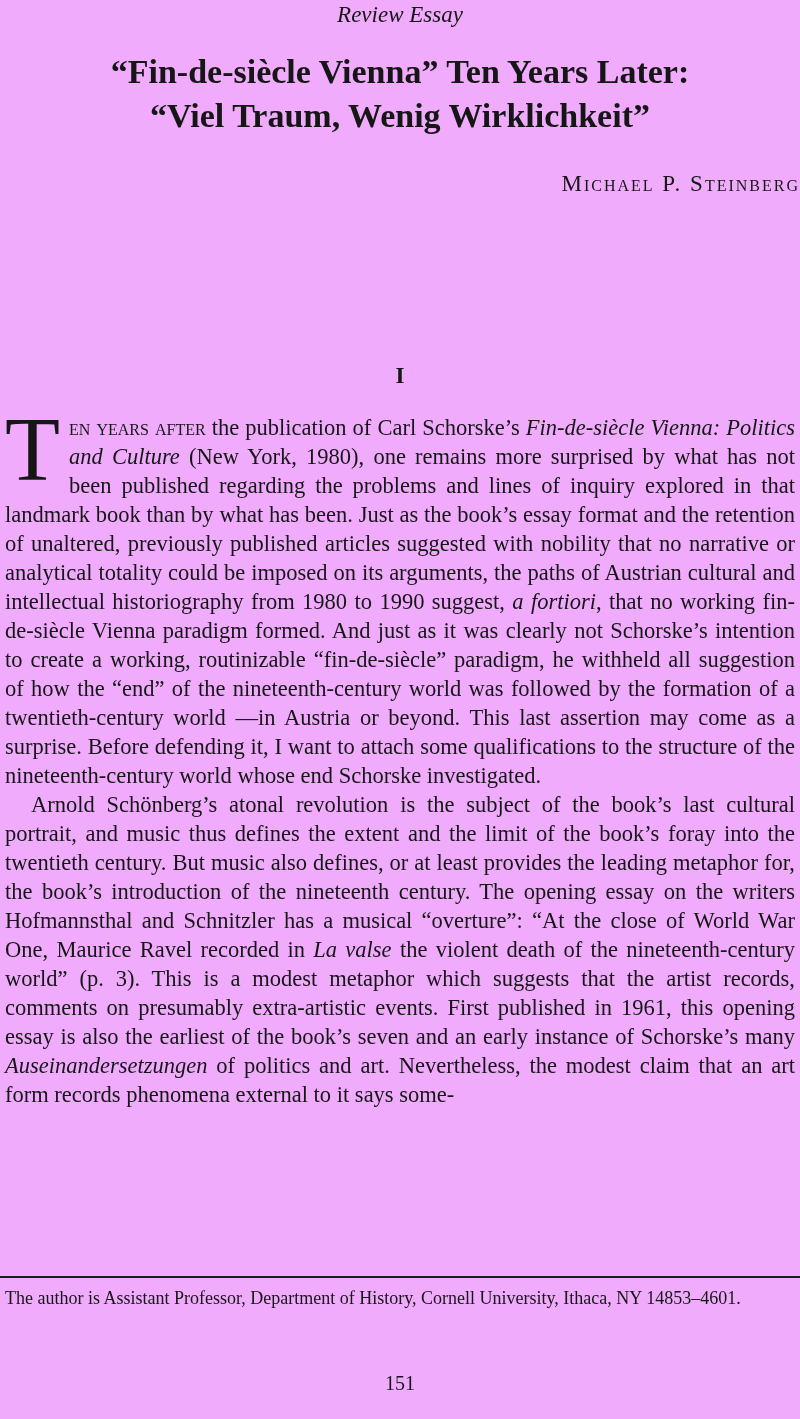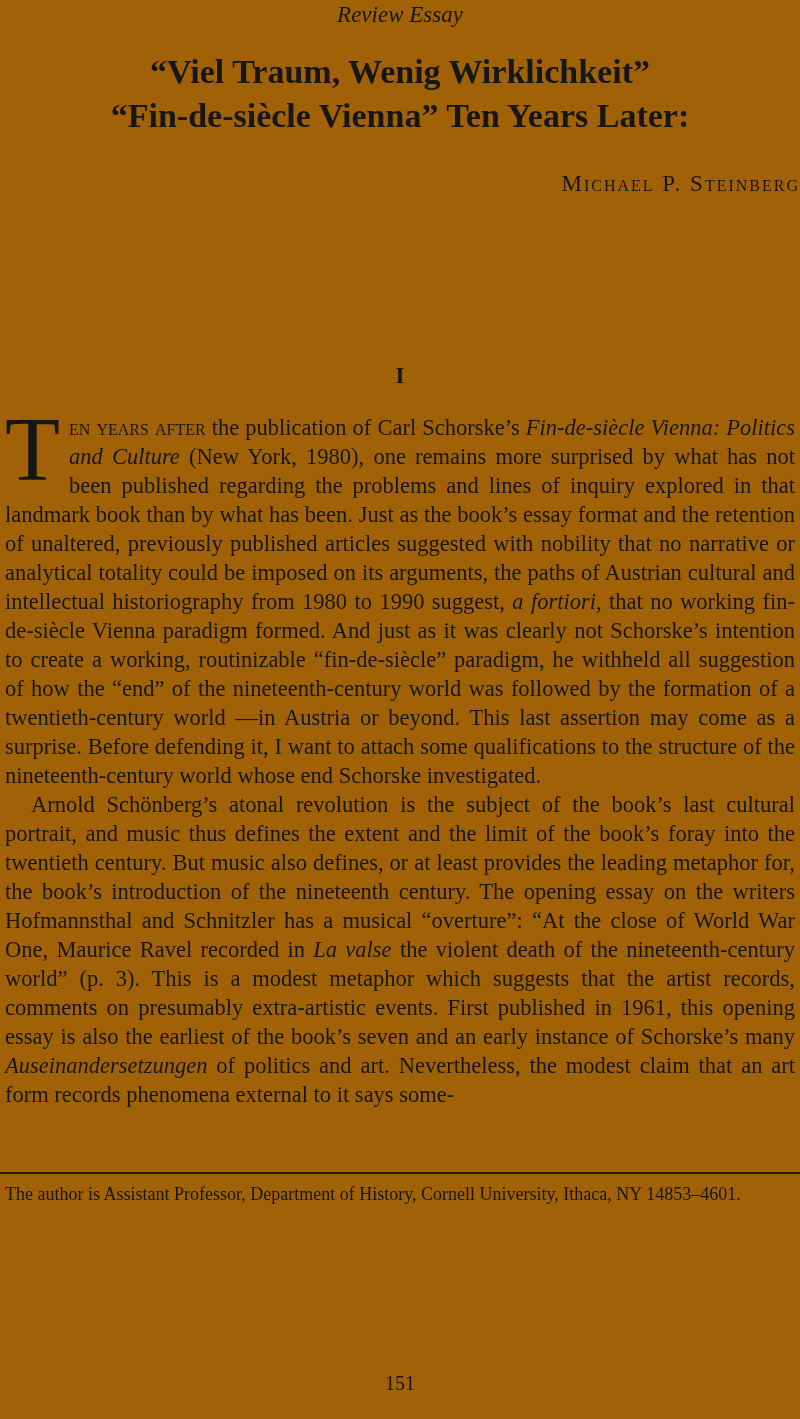--- a/index.html
+++ b/index.html
@@ -4,21 +4,21 @@
 <style>
   html, body {
     margin: 0;
     padding: 0;
     background: #ffffff;
   }
   .page {
     position: relative;
     width: 800px;
     height: 1419px;
-    background: #a16207;
+    background: #f0abfc;
     color: #161616;
     font-family: "Liberation Serif", "DejaVu Serif", serif;
     overflow: hidden;
   }
   .running-head {
     padding-top: 2px;
     text-align: center;
     font-style: italic;
     font-size: 23px;
   }
@@ -58,21 +58,21 @@
     line-height: 86px;
     margin-top: -6px;
     padding-right: 9px;
   }
   .sc { font-variant: small-caps; font-family: Liberation Serif, serif; }
   .italic { font-style: italic; }
   .footnote-block {
     position: absolute;
     left: 0;
     right: 0;
-    top: 1172px;
+    top: 1276px;
   }
   .footnote-rule {
     border-top: 2px solid #1c1c1c;
     height: 0;
   }
   .footnote {
     margin: 8px 5px 0 5px;
     font-size: 18px;
     line-height: 24px;
     text-align: left;
@@ -87,22 +87,22 @@
   }
 </style>
 </head>
 <body>
 
 <div class="page">
 
   <div class="running-head">Review Essay</div>
 
   <h1 class="title">
+    <span class="title-line">“Fin-de-siècle Vienna” Ten Years Later:</span>
     <span class="title-line">“Viel Traum, Wenig Wirklichkeit”</span>
-    <span class="title-line">“Fin-de-siècle Vienna” Ten Years Later:</span>
   </h1>
 
   <div class="author">Michael P. Steinberg</div>
 
   <div class="section-numeral">I</div>
 
   <div class="body-text">
     <p class="para"><span class="dropcap">T</span><span class="sc">en years after</span><span><span> the publication of Carl Schorske’s </span><span class="italic">Fin-de-siècle Vienna: Politics and Culture</span><span> (New York, 1980), one remains more surprised by what has not been published regarding the problems and lines of inquiry explored in that landmark book than by what has been. Just as the book’s essay format and the retention of unaltered, previously published articles suggested with nobility that no narrative or analytical totality could be imposed on its arguments, the paths of Austrian cultural and intellectual historiography from 1980 to 1990 suggest, </span><span class="italic">a fortiori</span><span>, that no working fin-de-siècle Vienna paradigm formed. And just as it was clearly not Schorske’s intention to create a working, routinizable “fin-de-siècle” paradigm, he withheld all suggestion of how the “end” of the nineteenth-century world was followed by the formation of a twentieth-century world —in Austria or beyond. This last assertion may come as a surprise. Before defending it, I want to attach some qualifications to the structure of the nineteenth-century world whose end Schorske investigated.</span></span></p>
 
     <p class="para indent"><span><span>Arnold Schönberg’s atonal revolution is the subject of the book’s last cultural portrait, and music thus defines the extent and the limit of the book’s foray into the twentieth century. But music also defines, or at least provides the leading metaphor for, the book’s introduction of the nineteenth century. The opening essay on the writers Hofmannsthal and Schnitzler has a musical “overture”: “At the close of World War One, Maurice Ravel recorded in </span><span class="italic">La valse</span><span> the violent death of the nineteenth-century world” (p. 3). This is a modest metaphor which suggests that the artist records, comments on presumably extra-artistic events. First published in 1961, this opening essay is also the earliest of the book’s seven and an early instance of Schorske’s many </span><span class="italic">Auseinandersetzungen</span><span> of politics and art. Nevertheless, the modest claim that an art form records phenomena external to it says some-</span></span></p>

